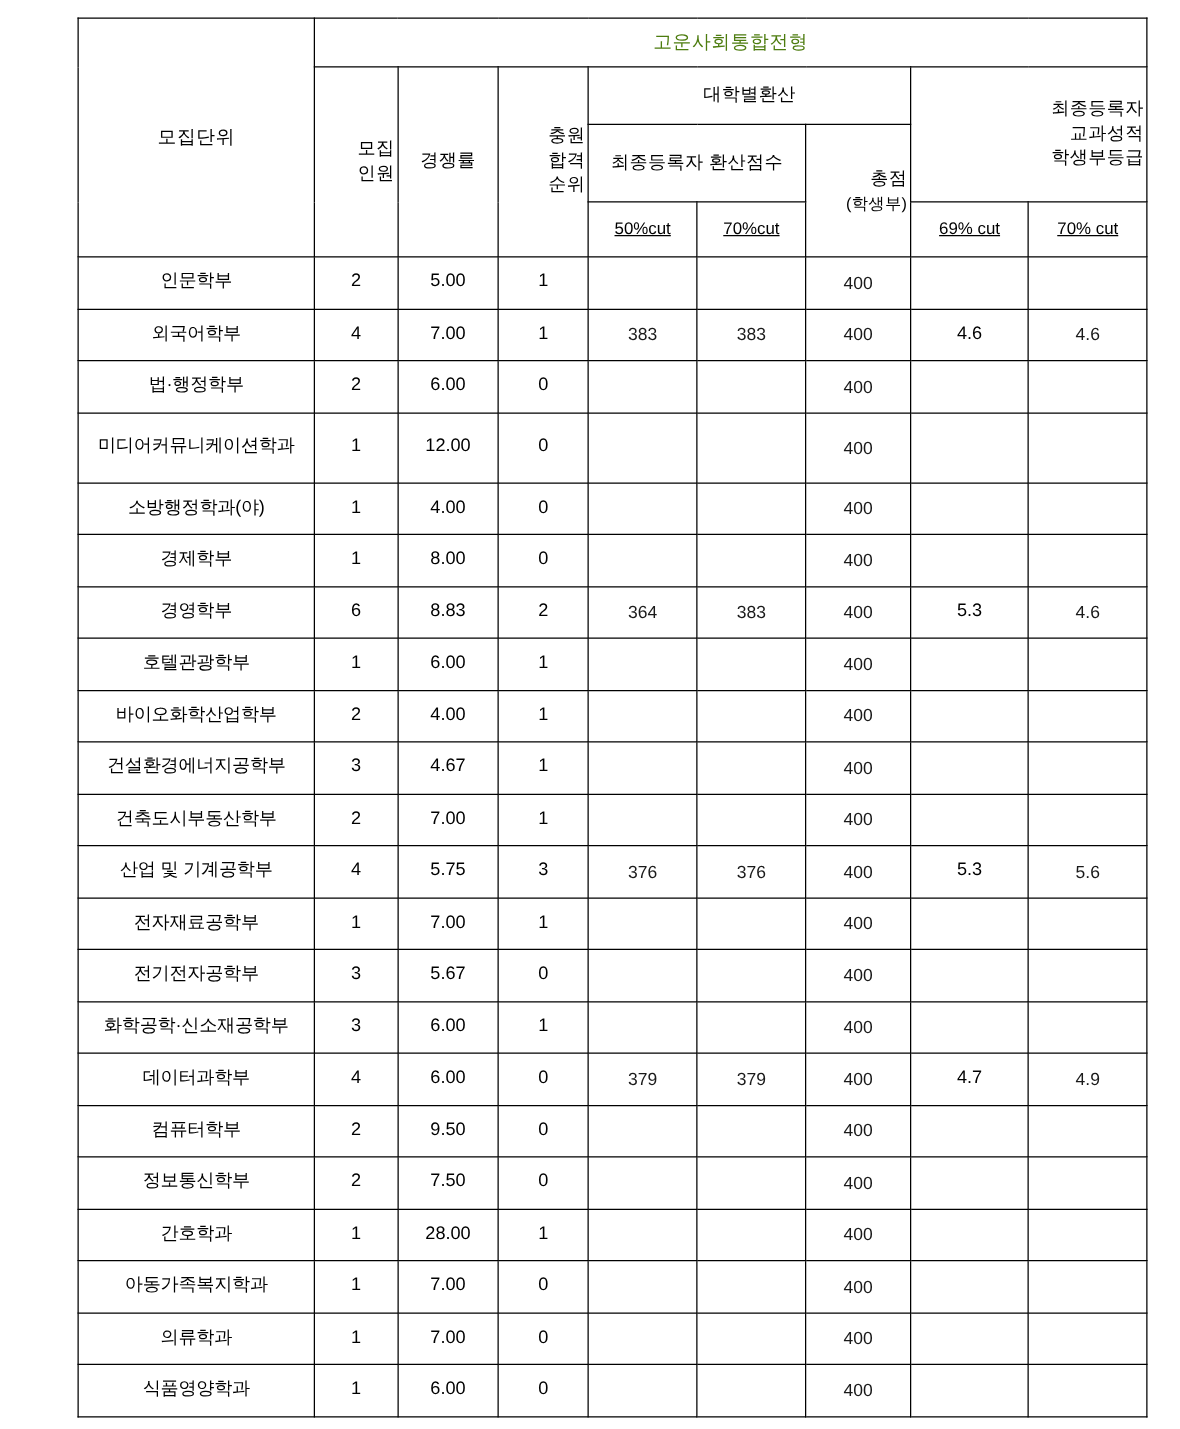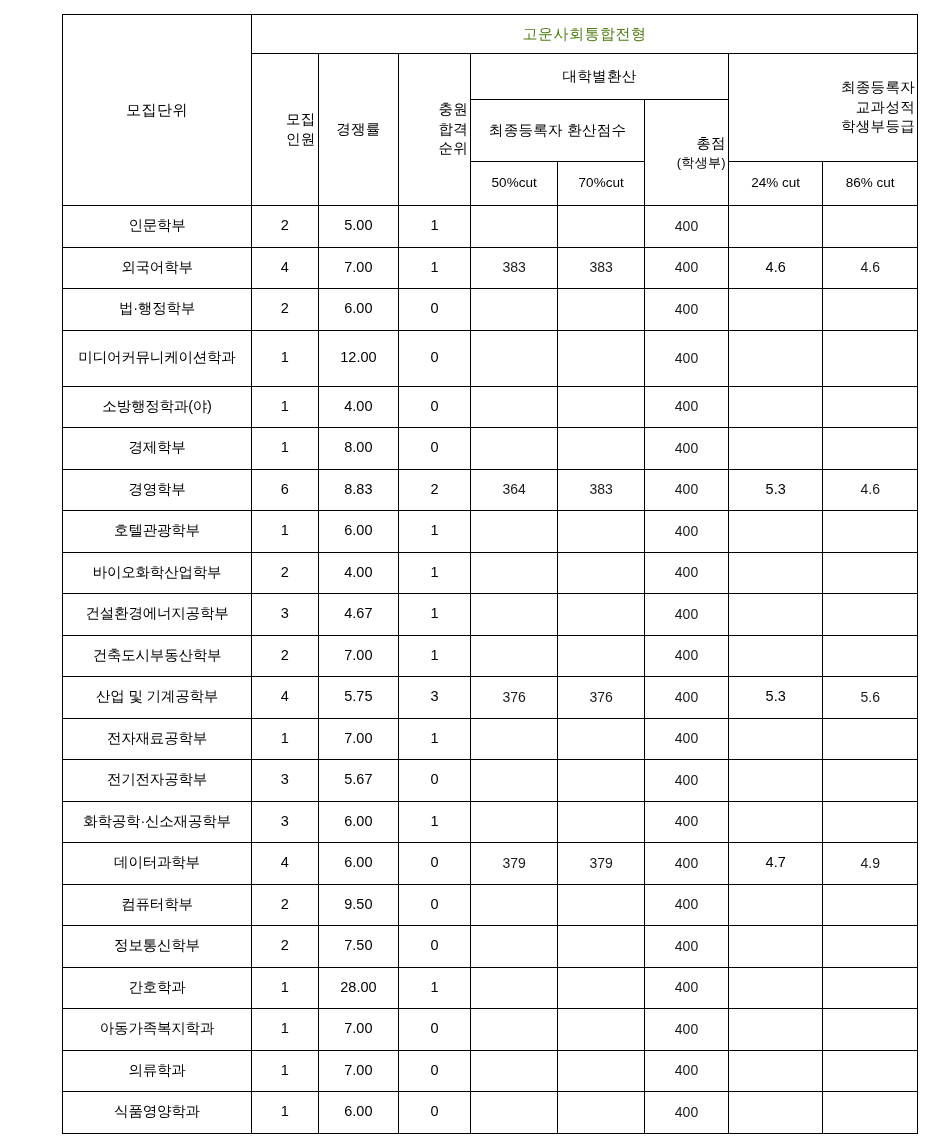--- a/index.html
+++ b/index.html
@@ -66,20 +66,21 @@
     letter-spacing: 0.5px;
     height: 38px;
   }
   .hdr-sub {
     font-size: 14.5px;
     letter-spacing: 0.3px;
   }
   .hdr-sub .stack-line { display: block; text-align: right; }
   .hdr-cut {
     font-size: 13.5px;
+    text-decoration: underline;
   }
   .hdr-small {
     font-size: 13px;
   }
 
   .row-h1 { height: 38px; }
   .row-h2 { height: 46px; }
   .row-h3 { height: 62px; }
   .row-h4 { height: 44px; }
 
@@ -159,22 +160,22 @@
         <th class="hdr-sub" colspan="2">최종등록자 환산점수</th>
         <th class="hdr-sub" rowspan="2">
           <span class="stack-line">총점</span>
           <span class="stack-line hdr-small">(학생부)</span>
         </th>
       </tr>
 
       <tr class="row-h4">
         <th class="hdr-cut">50%cut</th>
         <th class="hdr-cut">70%cut</th>
-        <th class="hdr-cut">24% cut</th>
-        <th class="hdr-cut">86% cut</th>
+        <th class="hdr-cut">69% cut</th>
+        <th class="hdr-cut">70% cut</th>
       </tr>
     </thead>
 
     <tbody id="table-body">
         <tr>
           <td class="unit">인문학부</td>
           <td class="num-bold">2</td>
           <td class="num-bold">5.00</td>
           <td class="num-bold">1</td>
           <td class="num-plain"></td>

